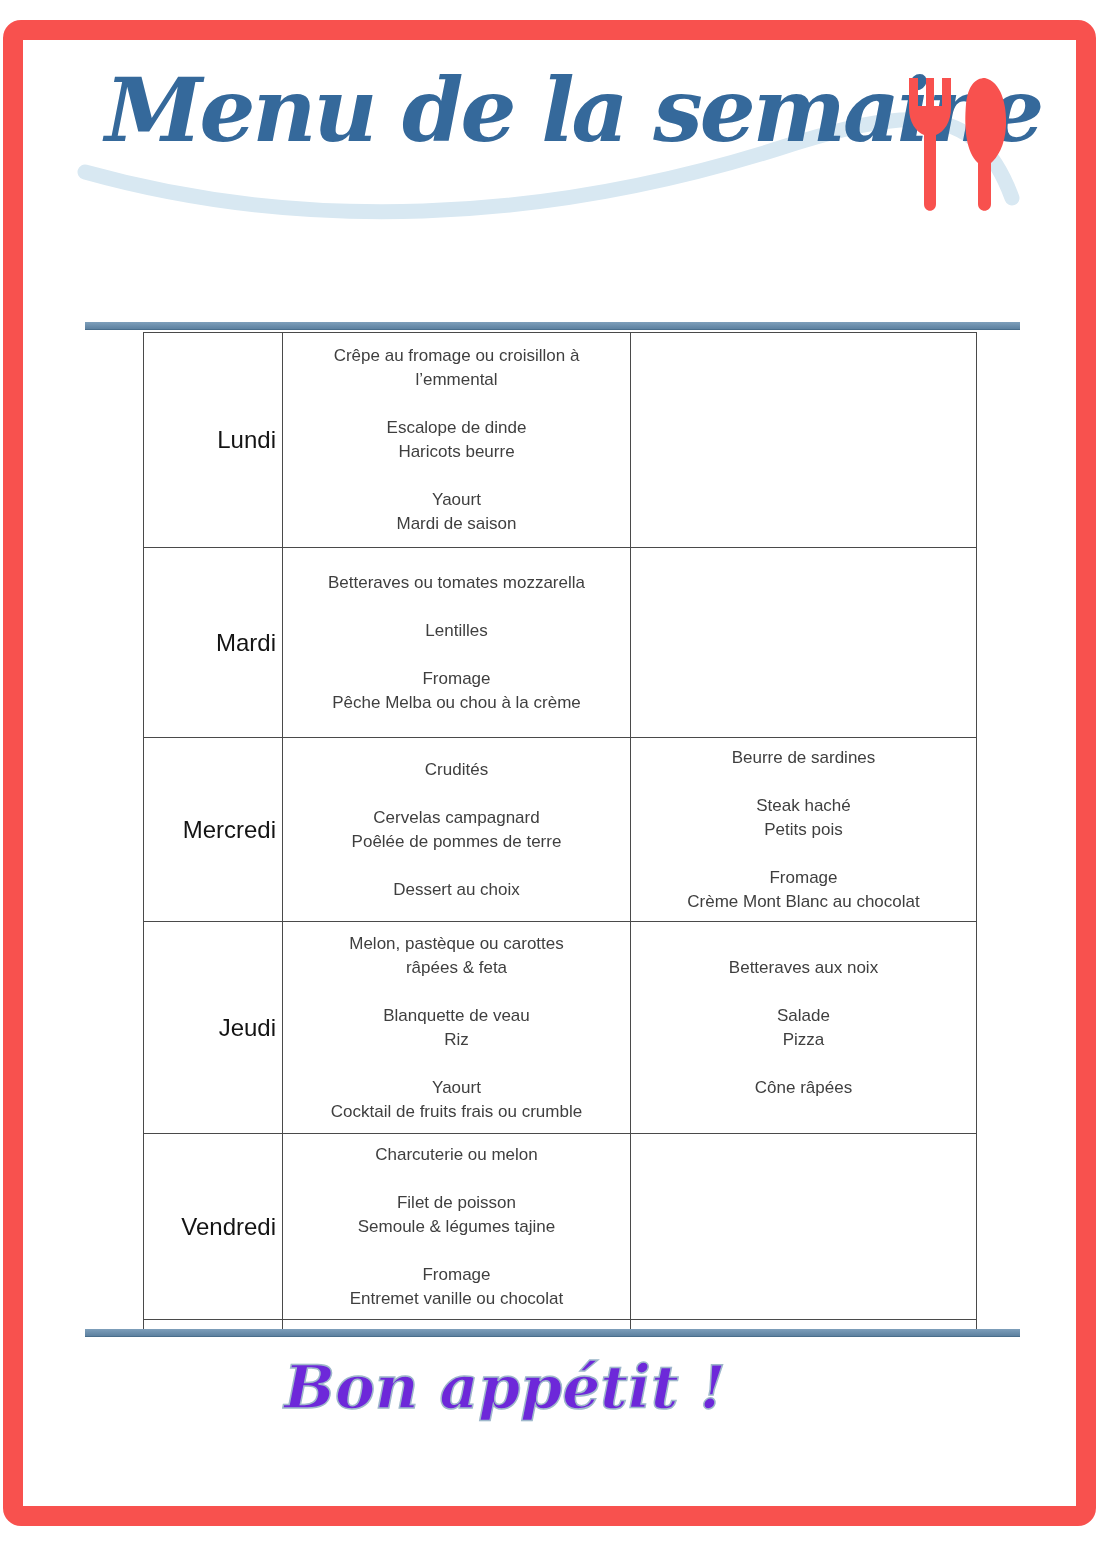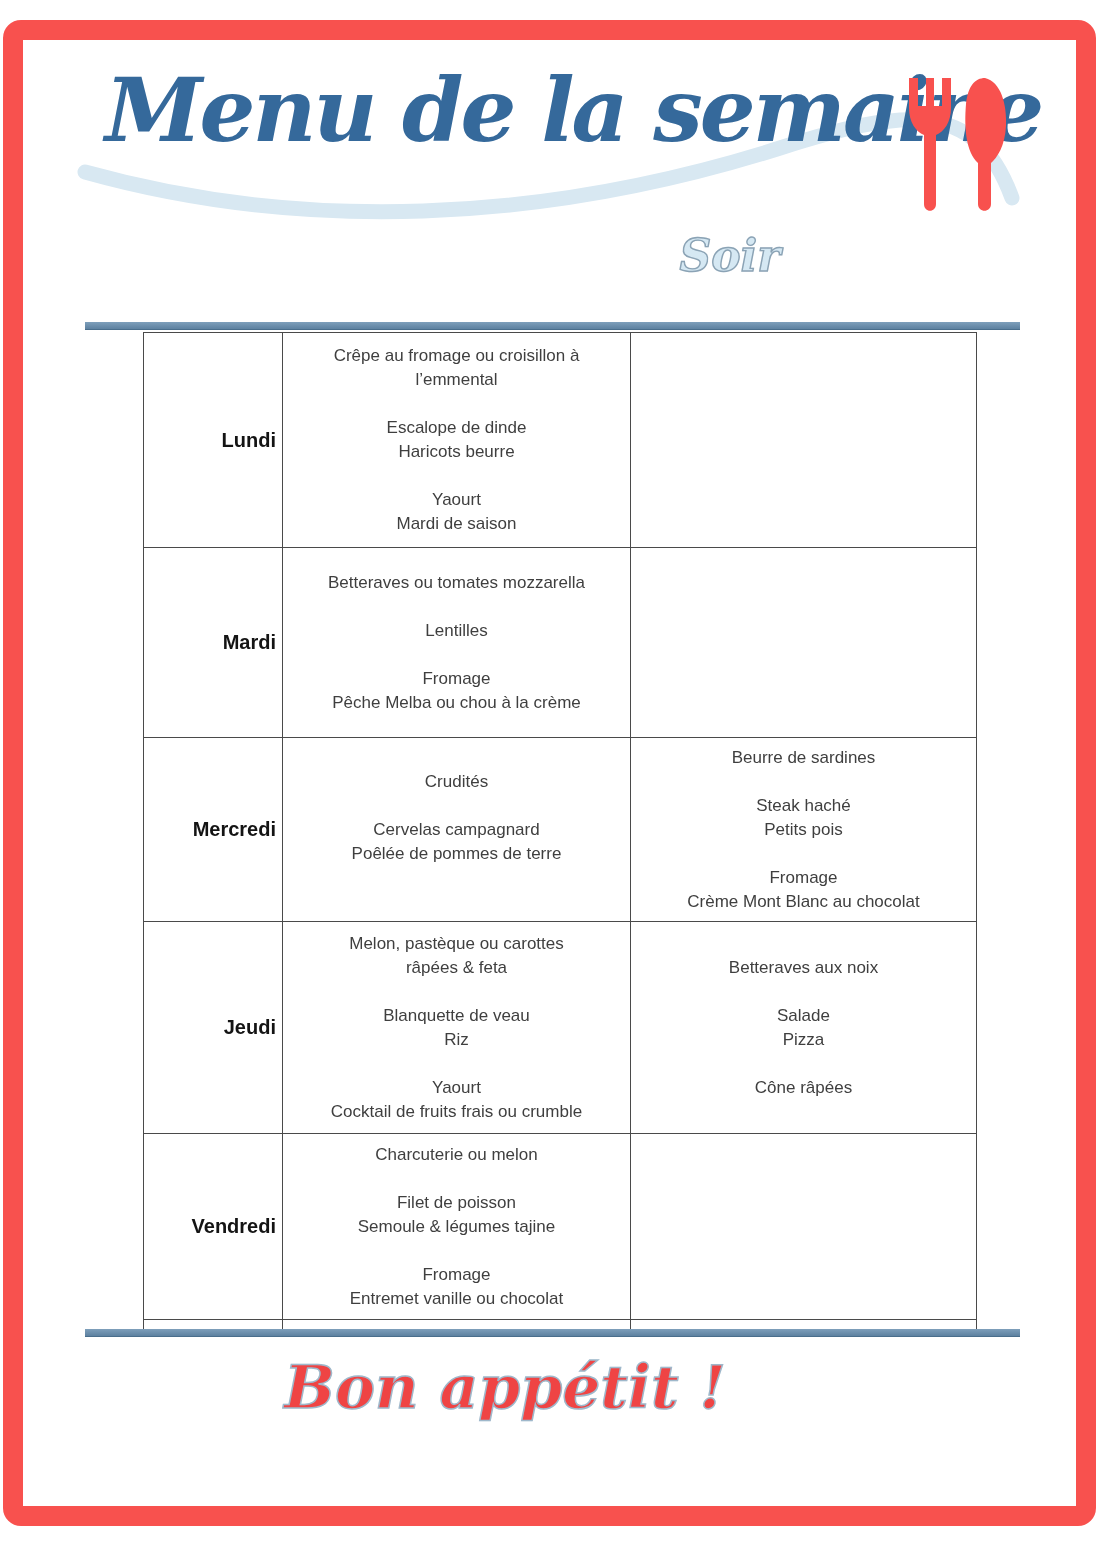--- a/index.html
+++ b/index.html
@@ -45,49 +45,48 @@
   .hbar.bottom{top:1329px;}
 
   .menu-table{position:absolute;left:143px;top:332px;width:833px;
               border-top:1px solid var(--table-border);
               border-left:1px solid var(--table-border);}
   .menu-row{display:grid;grid-template-columns:139px 348px 346px;}
   .cell{border-right:1px solid var(--table-border);
         border-bottom:1px solid var(--table-border);
         display:flex;flex-direction:column;justify-content:center;
         align-items:flex-end;box-sizing:border-box;padding:4px 6px;}
-  .day-cell{font-weight:700;font-size:20px;color:var(--day-text);}
+  .day-cell{font-weight:400;font-size:24px;color:var(--day-text);}
   .menu-cell{font-size:17px;color:var(--cell-text);text-align:center;}
   .line{line-height:24px;min-height:24px;width:100%;}
   .stub-row{display:grid;grid-template-columns:139px 348px 346px;height:10px;}
   .stub-row .cell{border-bottom:none;padding:0;}
 
   .footer-script{position:absolute;left:0;top:1352px;width:1010px;text-align:center;
                  font-family:"DejaVu Serif",serif;font-style:italic;font-weight:700;
-                 font-size:60px;color:#ef4444;
+                 font-size:60px;color:#6d28d9;
                  -webkit-text-stroke:1.5px #9FB8CB;
                  text-shadow:0 0 1px #9FB8CB;}
 </style>
 </head>
 <body>
 
 <div class="page">
 
   <svg class="wave-svg" viewBox="0 0 1097 280" xmlns="http://www.w3.org/2000/svg" aria-hidden="true">
     <path d="M 85 172 C 300 232, 540 224, 780 148 C 900 110, 975 96, 1012 198" fill="none" stroke="#D8E8F2" stroke-width="15" stroke-linecap="round"></path>
   </svg>
 
   <div class="title">Menu de la semaine</div>
 
   <svg class="cutlery" viewBox="0 0 105 140" xmlns="http://www.w3.org/2000/svg" aria-hidden="true">
     <path d="M4,0 V30 C4,44 11,54 19,57 L19,126 c0,9 12,9 12,0 L31,57 C39,54 46,44 46,30 V0 h-9 V28 h-8 V0 h-8 V28 h-8 V0 Z" fill="#F8514E"></path>
     <path d="M80,0 C96,4 102,26 101,48 C100,68 92,80 86,85 L86,126 c0,9 -13,9 -13,0 L73,85 C61,74 59,50 61,26 C63,8 70,0 80,0 Z" fill="#F8514E"></path>
   </svg>
 
-  <div class="col-header soir">Soir</div>
 
   <div class="hbar top"></div>
 
   <div class="menu-table" id="menu-table">
       <div class="menu-row" style="min-height: 215px;">
         <div class="cell day-cell">Lundi</div>
         <div class="cell menu-cell">
           <div class="line">Crêpe au fromage ou croisillon à</div>
           <div class="line">l’emmental</div>
           <div class="line blank"></div>
@@ -112,20 +111,21 @@
         <div class="cell menu-cell"></div>
       </div>
       <div class="menu-row" style="min-height: 184px;">
         <div class="cell day-cell">Mercredi</div>
         <div class="cell menu-cell">
           <div class="line">Crudités</div>
           <div class="line blank"></div>
           <div class="line">Cervelas campagnard</div>
           <div class="line">Poêlée de pommes de terre</div>
           <div class="line blank"></div>
+          <div class="line">Dessert au choix</div>
         </div>
         <div class="cell menu-cell">
           <div class="line">Beurre de sardines</div>
           <div class="line blank"></div>
           <div class="line">Steak haché</div>
           <div class="line">Petits pois</div>
           <div class="line blank"></div>
           <div class="line">Fromage</div>
           <div class="line">Crème Mont Blanc au chocolat</div>
         </div>

